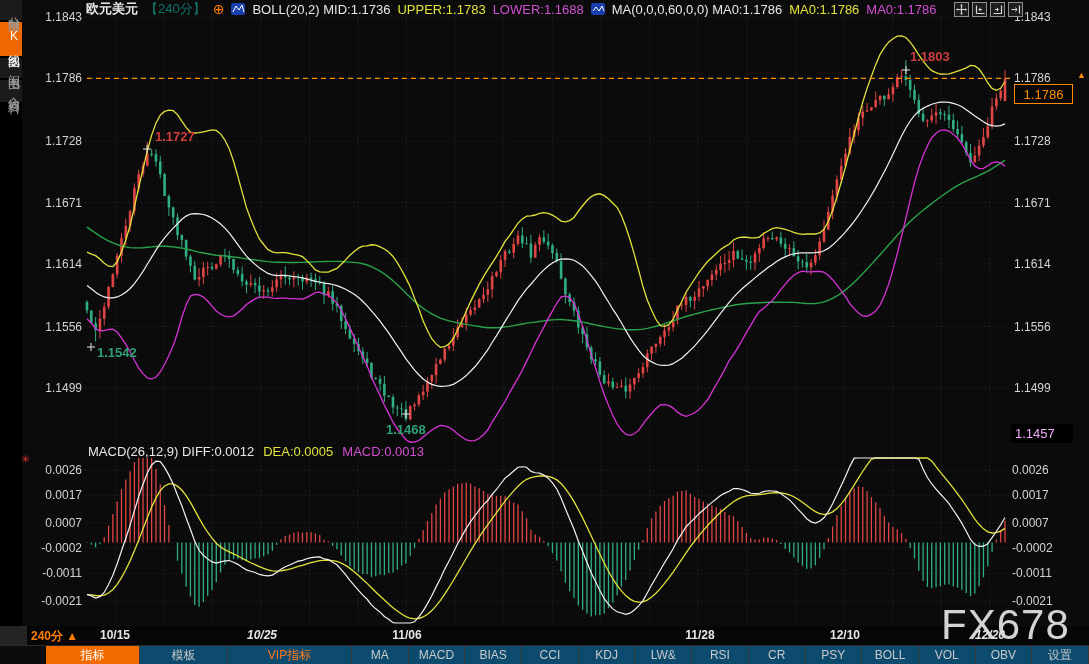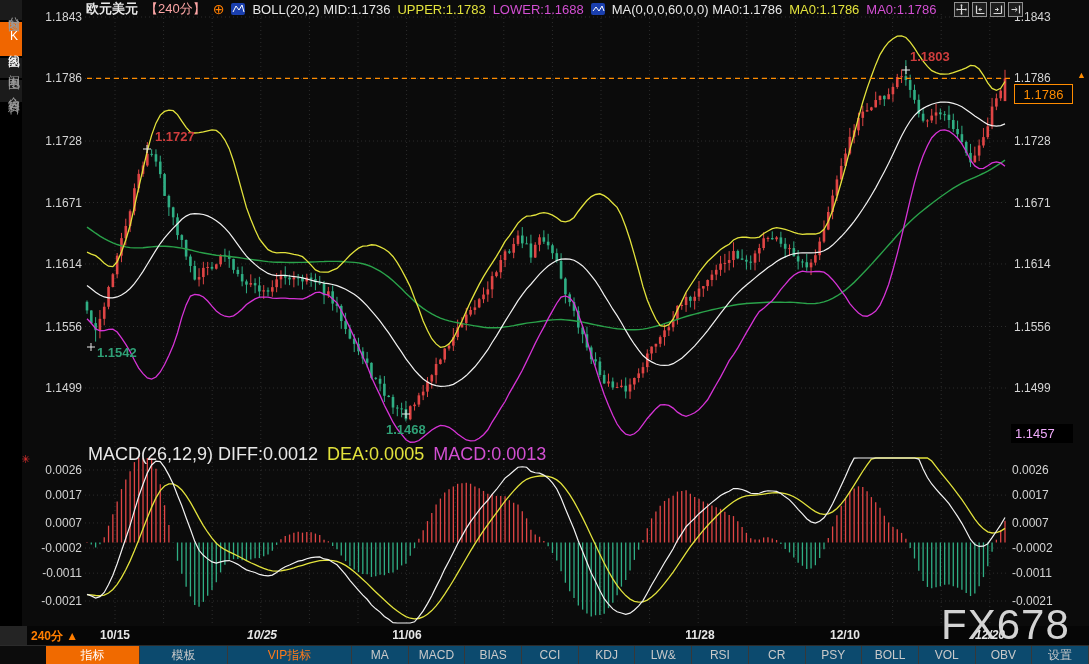--- a/index.html
+++ b/index.html
@@ -7,31 +7,31 @@
        font-family:"Liberation Sans",sans-serif;color:#ddd;}
   
   #sidebar{position:absolute;left:0;top:0;width:22px;height:626px;background:#000;z-index:7;}
   .side-item{writing-mode:vertical-rl;text-orientation:upright;width:22px;box-sizing:border-box;
        margin:0 auto 2px auto;padding:7px 0;background:#1b1b1b;color:#9a9a9a;font-size:12px;
        letter-spacing:2px;text-align:center;cursor:pointer;}
   .side-item.sel{background:#f06600;color:#fff;}
   
   .hdr{position:absolute;left:86px;top:1px;height:16px;display:flex;gap:7px;align-items:center;
        font-size:13px;white-space:nowrap;z-index:6;}
-  .c-w{color:#e8e8e8}.c-y{color:#e2e23c}.c-m{color:#d24fd2}.c-o{color:#ff7e00}.c-r{color:#fca5a5}
+  .c-w{color:#e8e8e8}.c-y{color:#e2e23c}.c-m{color:#d24fd2}.c-o{color:#ff7e00}.c-r{color:#0f766e}
   .mini-ic{width:14px;height:12px;background:#1a3fae;border-radius:2px;display:inline-block}
   .winicons{position:absolute;left:954px;top:2px;display:flex;gap:3px;z-index:8;}
   .wic{width:15px;height:15px;border:1px solid #8f8f8f;background:#1d1d1d;box-sizing:border-box;
        display:flex;align-items:center;justify-content:center;cursor:pointer;}
   
   #plot{position:absolute;left:0;top:0;z-index:1;}
   
   .ylab{position:absolute;font-size:12px;color:#d4d4d4;z-index:3;white-space:nowrap;}
   
-  .mhdr{position:absolute;left:88px;top:444px;font-size:18px;display:flex;gap:9px;z-index:3;white-space:nowrap;}
+  .mhdr{position:absolute;left:88px;top:444px;font-size:13px;display:flex;gap:9px;z-index:3;white-space:nowrap;}
   .star{position:absolute;left:21px;top:453px;color:#e03030;font-size:11px;z-index:3;}
   
   .pbox{position:absolute;left:1014px;top:84px;width:57px;height:18px;border:1px solid #ff8c00;
         background:#070707;color:#ff8c00;font-size:13px;display:flex;align-items:center;
         justify-content:center;z-index:5;}
   .parrow{position:absolute;left:1077px;top:70px;color:#ff8c00;font-size:9px;z-index:5;}
   .lowbox{position:absolute;left:1011px;top:424px;width:62px;height:19px;background:#000;color:#f0abfc;
         font-size:13px;display:flex;align-items:center;padding-left:4px;box-sizing:border-box;z-index:5;}
   
   .tl{position:absolute;left:0;top:626px;width:1089px;height:19px;background:#060606;z-index:4;}

